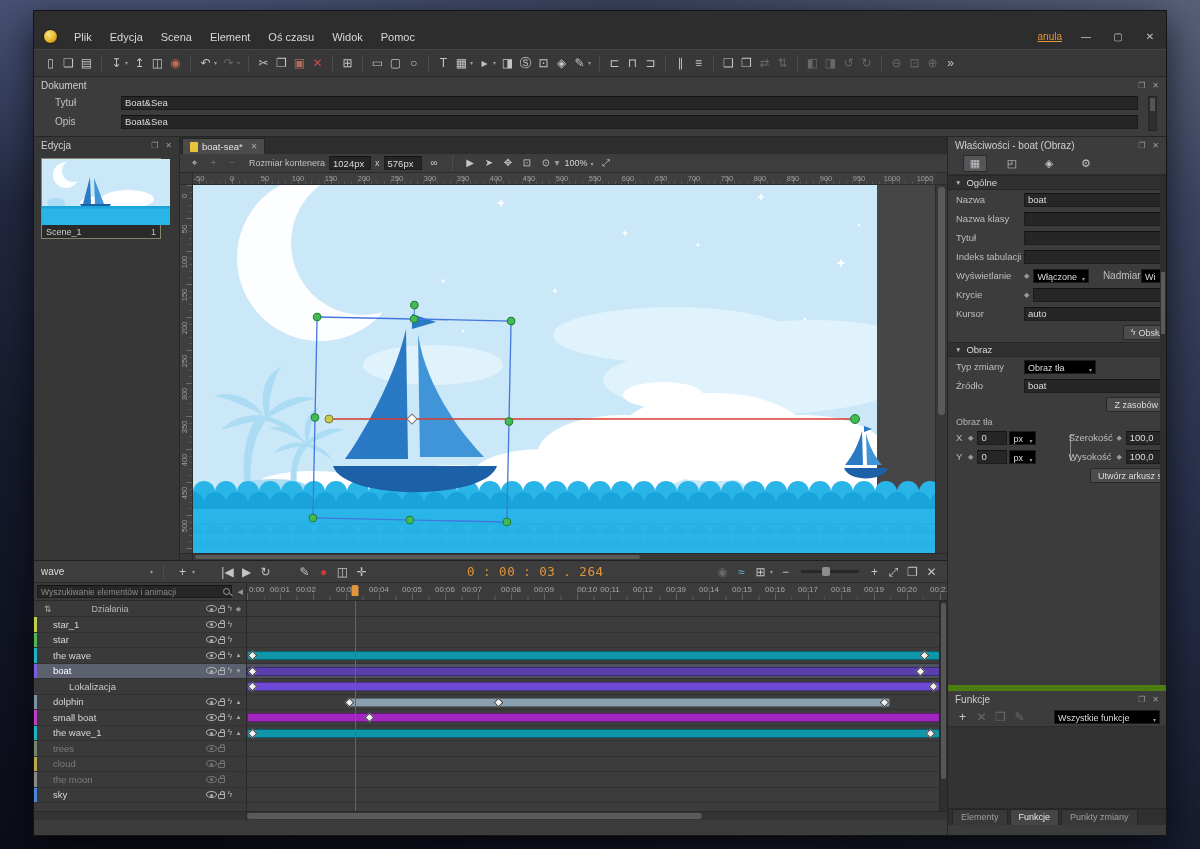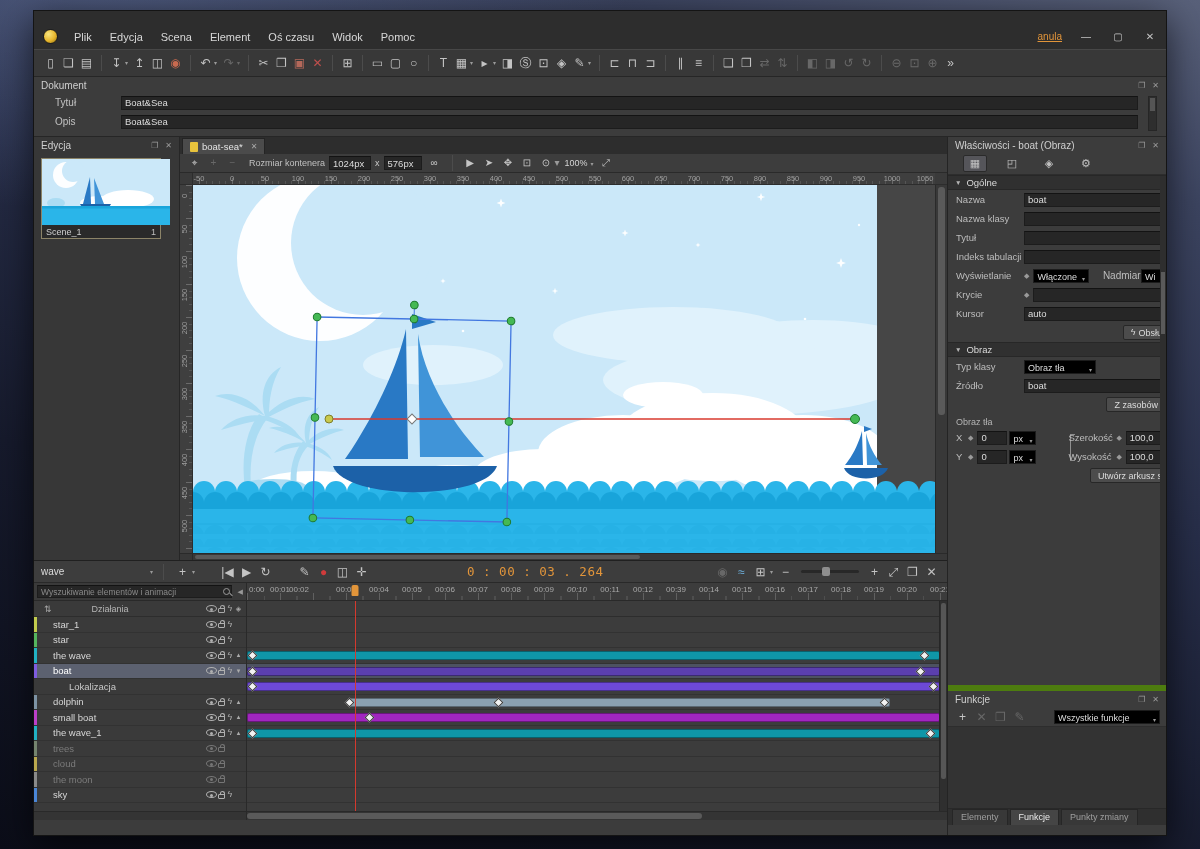--- a/index.html
+++ b/index.html
@@ -591,29 +591,29 @@
         </div>
         <div class="tl-row2">
           <div class="tl-search">
             <input placeholder="Wyszukiwanie elementów i animacji" style="">
             <span class="mag"></span>
             <span class="tl-collapse">◀</span>
           </div>
           <div class="tl-ruler">
               <span style="left: 2px;">0:00</span>
               <span style="left: 33px; transform: translateX(-50%);">00:01</span>
-              <span style="left: 52px; transform: translateX(-50%);">00:02</span>
+              <span style="left: 59px; transform: translateX(-50%);">00:02</span>
               <span style="left: 99px; transform: translateX(-50%);">00:03</span>
               <span style="left: 132px; transform: translateX(-50%);">00:04</span>
               <span style="left: 165px; transform: translateX(-50%);">00:05</span>
               <span style="left: 198px; transform: translateX(-50%);">00:06</span>
-              <span style="left: 231px; transform: translateX(-50%);">00:07</span>
+              <span style="left: 225px; transform: translateX(-50%);">00:07</span>
               <span style="left: 264px; transform: translateX(-50%);">00:08</span>
               <span style="left: 297px; transform: translateX(-50%);">00:09</span>
-              <span style="left: 330px; transform: translateX(-50%); font-style: italic;">00:10</span>
+              <span style="left: 340px; transform: translateX(-50%); font-style: italic;">00:10</span>
               <span style="left: 363px; transform: translateX(-50%);">00:11</span>
               <span style="left: 396px; transform: translateX(-50%);">00:12</span>
               <span style="left: 429px; transform: translateX(-50%);">00:39</span>
               <span style="left: 462px; transform: translateX(-50%);">00:14</span>
               <span style="left: 495px; transform: translateX(-50%);">00:15</span>
               <span style="left: 528px; transform: translateX(-50%);">00:16</span>
               <span style="left: 561px; transform: translateX(-50%);">00:17</span>
               <span style="left: 594px; transform: translateX(-50%);">00:18</span>
               <span style="left: 627px; transform: translateX(-50%);">00:19</span>
               <span style="left: 660px; transform: translateX(-50%);">00:20</span>
@@ -947,21 +947,21 @@
             <span class="i-flash">ϟ</span>
             <span>Obsłu</span>
           </button>
         </div>
 
         <div class="psection-head">
           <span class="tri">▼</span>
             <span>Obraz</span>
         </div>
         <div class="prow">
-          <span class="plabel">Typ klasy</span>
+          <span class="plabel">Typ zmiany</span>
           <span class="pselect" style="width:72px">
             <span>Obraz tła</span>
               <span class="dd">▾</span>
           </span>
         </div>
         <div class="prow">
           <span class="plabel">Źródło</span>
           <input class="grow" style="margin-right: 18px;" value="boat">
         </div>
         <div class="prow btnrow">

